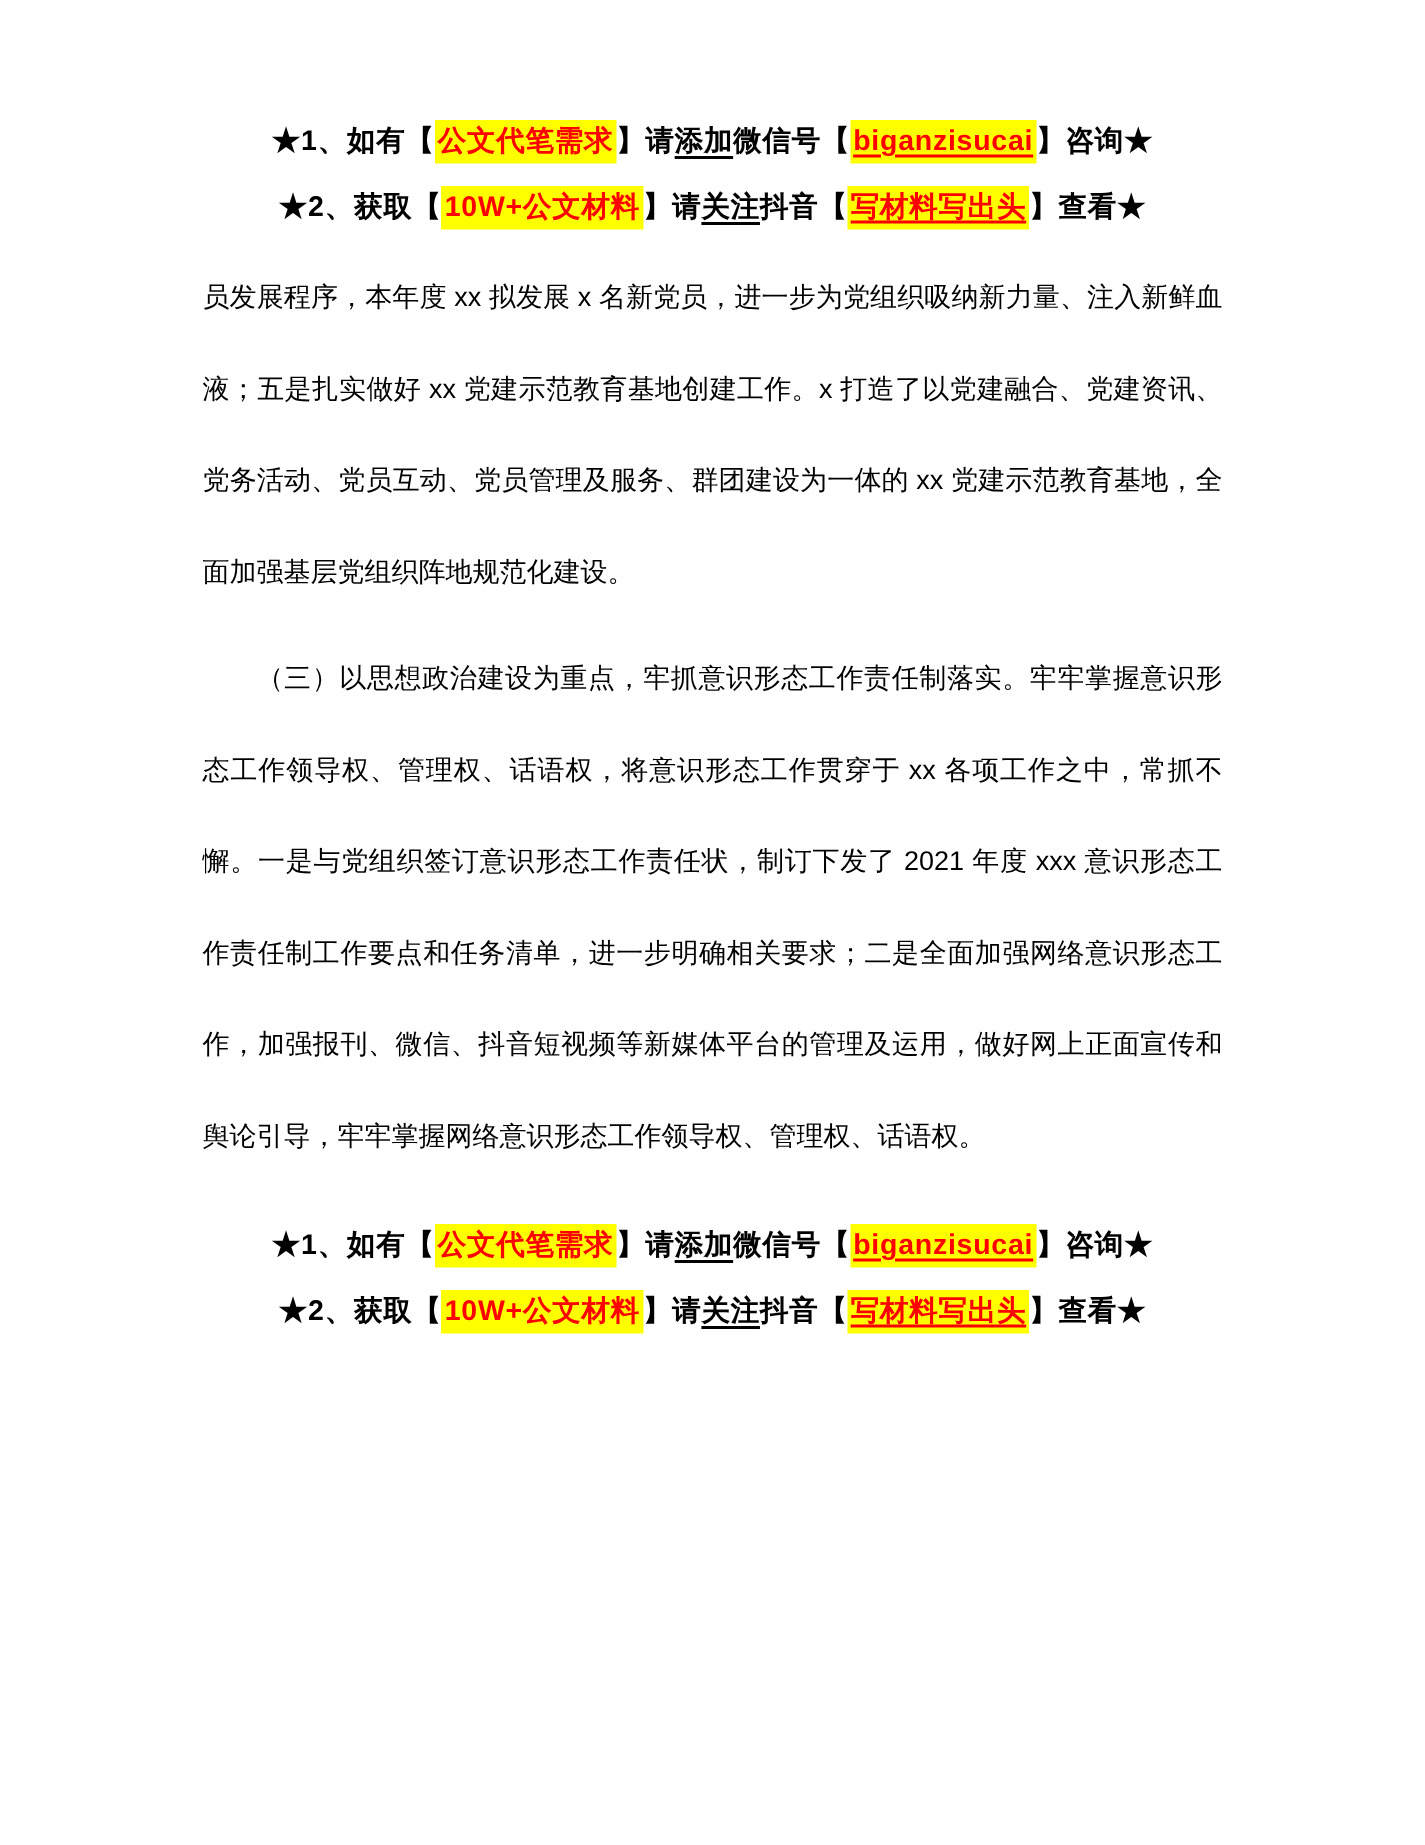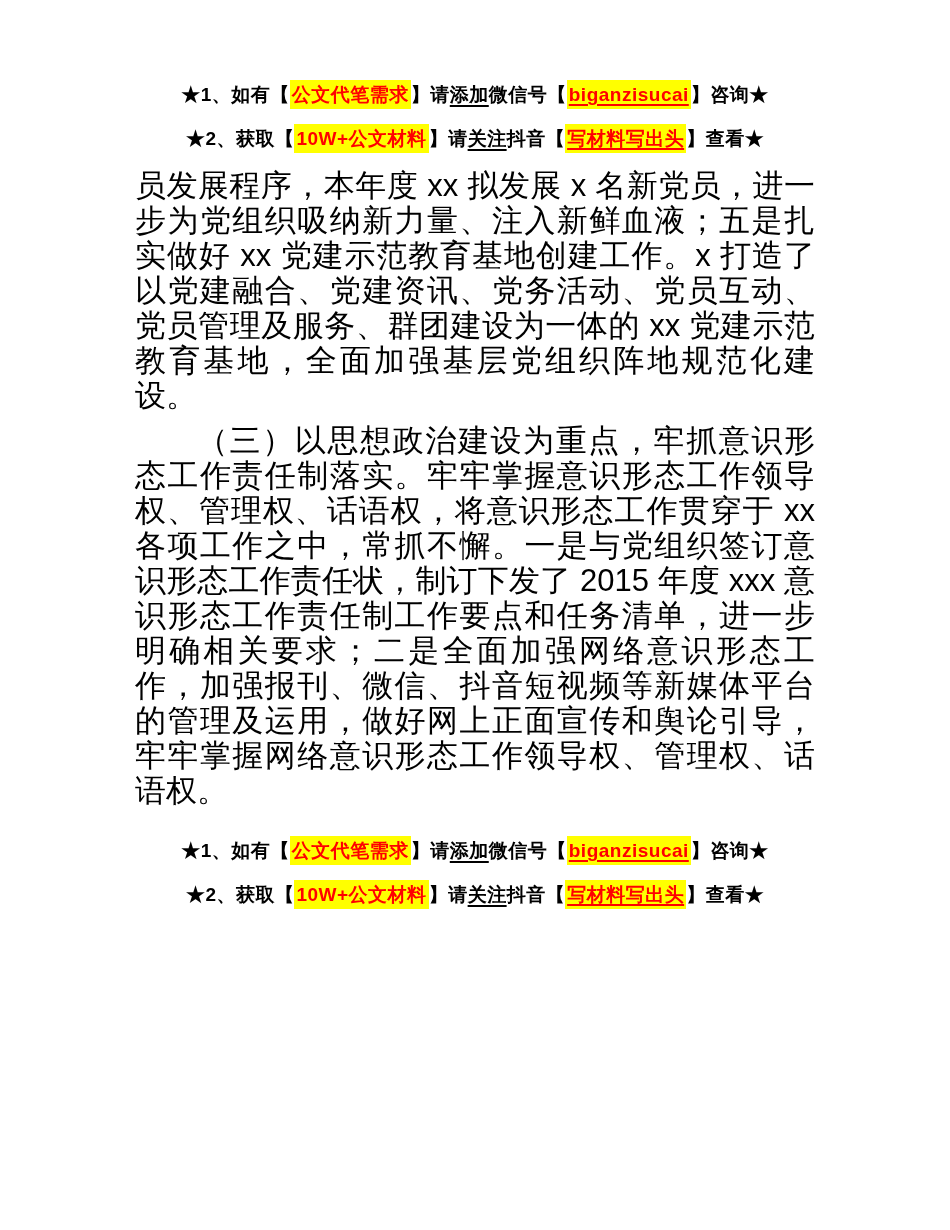--- a/index.html
+++ b/index.html
@@ -45,22 +45,22 @@
     text-decoration: underline;
     text-decoration-thickness: 2px;
     text-underline-offset: 4px;
   }
   .promo-footer {
     margin-top: 21px;
   }
   
   .doc-body {
     margin: 7px 135px 0 135px;
-    font-size: 31px;
-    line-height: 35px;
+    font-size: 18px;
+    line-height: 61px;
     text-align: justify;
     text-justify: inter-ideograph;
     font-weight: 400;
   }
   .doc-body p {
     margin: 0 0 10px 0;
     text-indent: 2em;
   }
   .doc-body p.no-indent {
     text-indent: 0;
@@ -71,21 +71,21 @@
 
 <div class="page">
 
   <div class="promo promo-header">
     <div class="promo-line"><span>★1、如有【</span><span class="hl">公文代笔需求</span><span>】请</span><span class="u">添加</span><span>微信号【</span><span class="hl-u">biganzisucai</span><span>】咨询★</span></div>
     <div class="promo-line"><span>★2、获取【</span><span class="hl">10W+公文材料</span><span>】请</span><span class="u">关注</span><span>抖音【</span><span class="hl-u">写材料写出头</span><span>】查看★</span></div>
   </div>
 
   <div class="doc-body">
     <p class="no-indent">员发展程序，本年度 xx 拟发展 x 名新党员，进一步为党组织吸纳新力量、注入新鲜血液；五是扎实做好 xx 党建示范教育基地创建工作。x 打造了以党建融合、党建资讯、党务活动、党员互动、党员管理及服务、群团建设为一体的 xx 党建示范教育基地，全面加强基层党组织阵地规范化建设。</p>
-    <p>（三）以思想政治建设为重点，牢抓意识形态工作责任制落实。牢牢掌握意识形态工作领导权、管理权、话语权，将意识形态工作贯穿于 xx 各项工作之中，常抓不懈。一是与党组织签订意识形态工作责任状，制订下发了 2015 年度 xxx 意识形态工作责任制工作要点和任务清单，进一步明确相关要求；二是全面加强网络意识形态工作，加强报刊、微信、抖音短视频等新媒体平台的管理及运用，做好网上正面宣传和舆论引导，牢牢掌握网络意识形态工作领导权、管理权、话语权。</p>
+    <p>（三）以思想政治建设为重点，牢抓意识形态工作责任制落实。牢牢掌握意识形态工作领导权、管理权、话语权，将意识形态工作贯穿于 xx 各项工作之中，常抓不懈。一是与党组织签订意识形态工作责任状，制订下发了 2021 年度 xxx 意识形态工作责任制工作要点和任务清单，进一步明确相关要求；二是全面加强网络意识形态工作，加强报刊、微信、抖音短视频等新媒体平台的管理及运用，做好网上正面宣传和舆论引导，牢牢掌握网络意识形态工作领导权、管理权、话语权。</p>
   </div>
 
   <div class="promo promo-footer">
     <div class="promo-line"><span>★1、如有【</span><span class="hl">公文代笔需求</span><span>】请</span><span class="u">添加</span><span>微信号【</span><span class="hl-u">biganzisucai</span><span>】咨询★</span></div>
     <div class="promo-line"><span>★2、获取【</span><span class="hl">10W+公文材料</span><span>】请</span><span class="u">关注</span><span>抖音【</span><span class="hl-u">写材料写出头</span><span>】查看★</span></div>
   </div>
 
 </div>
 
 </body></html>

